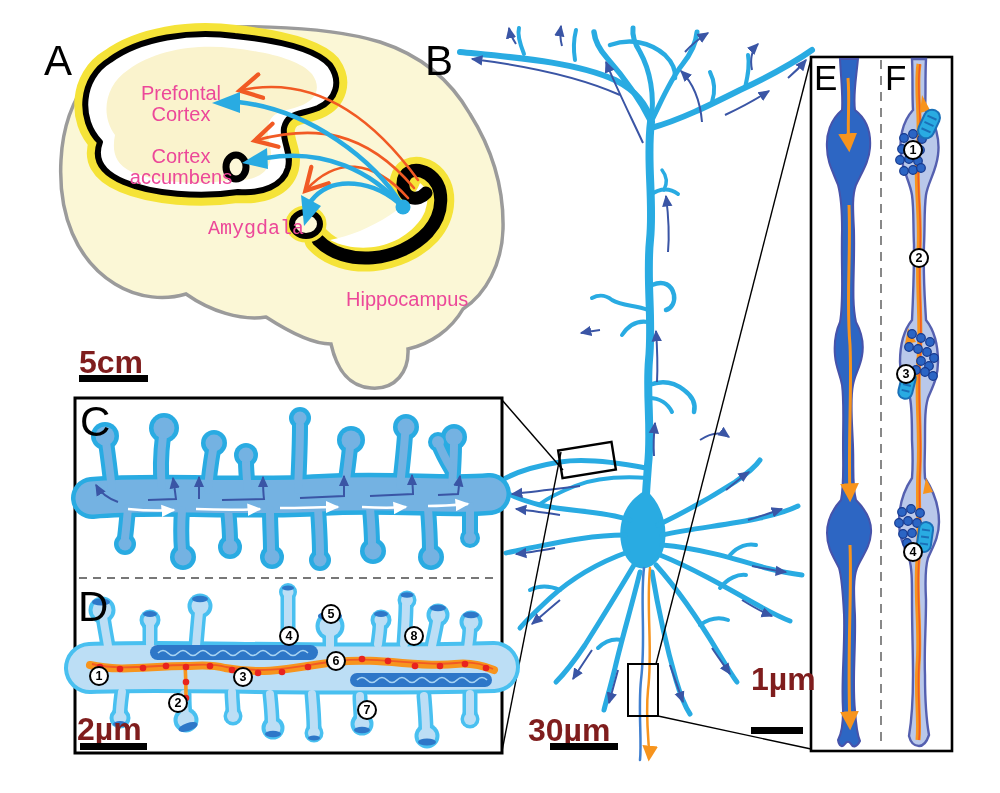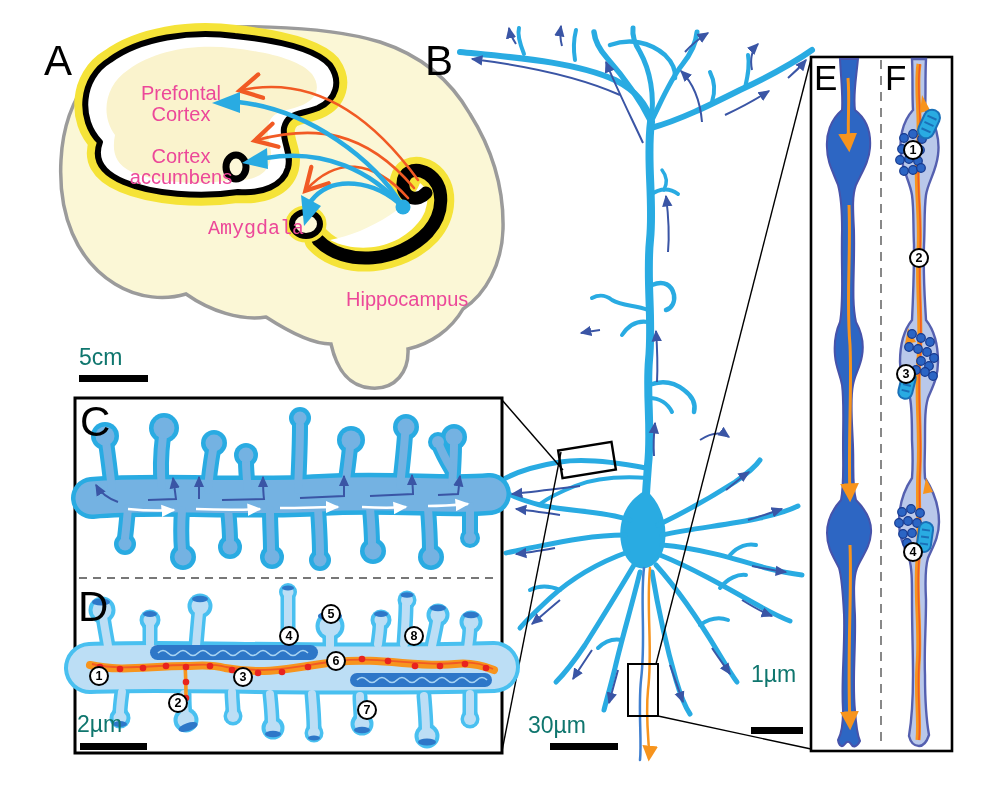--- a/index.html
+++ b/index.html
@@ -2,21 +2,21 @@
 <html><head>
 <meta charset="utf-8">
 <style>
   html,body{margin:0;padding:0;background:#ffffff;}
   .figure{position:relative;width:1000px;height:793px;background:#fff;overflow:hidden;
           font-family:"Liberation Sans", sans-serif;}
   .art{position:absolute;left:0;top:0;}
   .letter{position:absolute;font-size:42px;line-height:1;color:#000;}
   .letter.small{font-size:35px;}
   .rlabel{position:absolute;font-size:20px;line-height:1.05;color:#ec4899;text-align:center;white-space:pre-line;}
-  .sctext{position:absolute;font-size:23px;line-height:1;color:#0f766e;}
+  .sctext{position:absolute;font-size:32px;line-height:1;color:#7f1d1d;font-weight:bold;}
   .scbar{position:absolute;height:7px;background:#000;}
   .mk{position:absolute;width:20px;height:20px;margin-left:-10px;margin-top:-10px;border-radius:50%;
       background:#fff;border:2.5px solid #000;box-sizing:border-box;color:#000;
       font-size:12.5px;font-weight:bold;display:flex;align-items:center;justify-content:center;}
 </style>
 </head>
 <body>
 
 <div class="figure">
 

